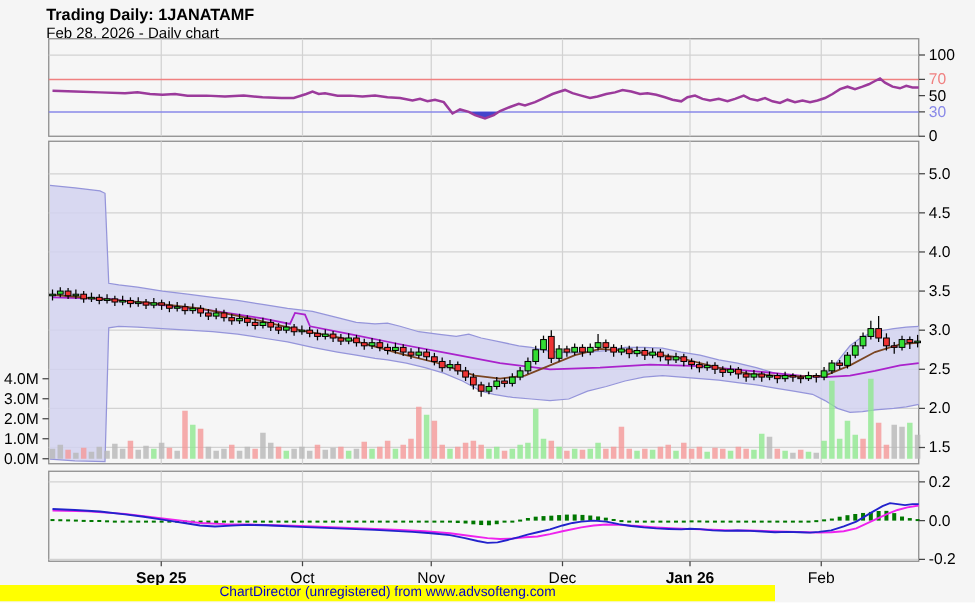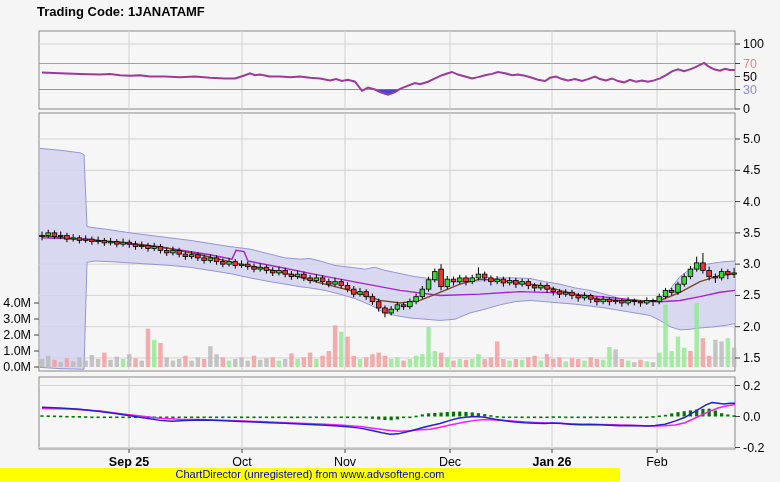--- a/index.html
+++ b/index.html
@@ -16,21 +16,22 @@
   .chart-svg{position:absolute;left:0;top:0;}
   .footer{
     position:absolute;left:0;top:468px;width:620px;height:13px;
     background:#ffff00;color:#0000cc;font-size:11px;line-height:13px;text-align:center;
   }
 </style>
 </head>
 <body>
 
 <div class="screen">
-  <div class="title">Trading Code: 1JANATAMF</div>
+  <div class="title">Trading Daily: 1JANATAMF</div>
+  <div class="subtitle">Feb 28, 2026 - Daily chart</div>
   <svg class="chart-svg" id="chart-svg" width="780" height="468">
       <g>
         <rect x="39" y="31" width="696" height="78" fill="#f6f6f6" stroke="#8a8a8a" stroke-width="1"></rect>
         <rect x="39" y="113" width="696" height="258" fill="#f6f6f6" stroke="#8a8a8a" stroke-width="1"></rect>
         <rect x="39" y="377" width="696" height="72" fill="#f6f6f6" stroke="#8a8a8a" stroke-width="1"></rect>
       </g>
       <g>
         <line x1="129" y1="31" x2="129" y2="109" stroke="#d2d2d2" stroke-width="1"></line>
         <line x1="129" y1="113" x2="129" y2="371" stroke="#d2d2d2" stroke-width="1"></line>
         <line x1="129" y1="377" x2="129" y2="449" stroke="#d2d2d2" stroke-width="1"></line>

